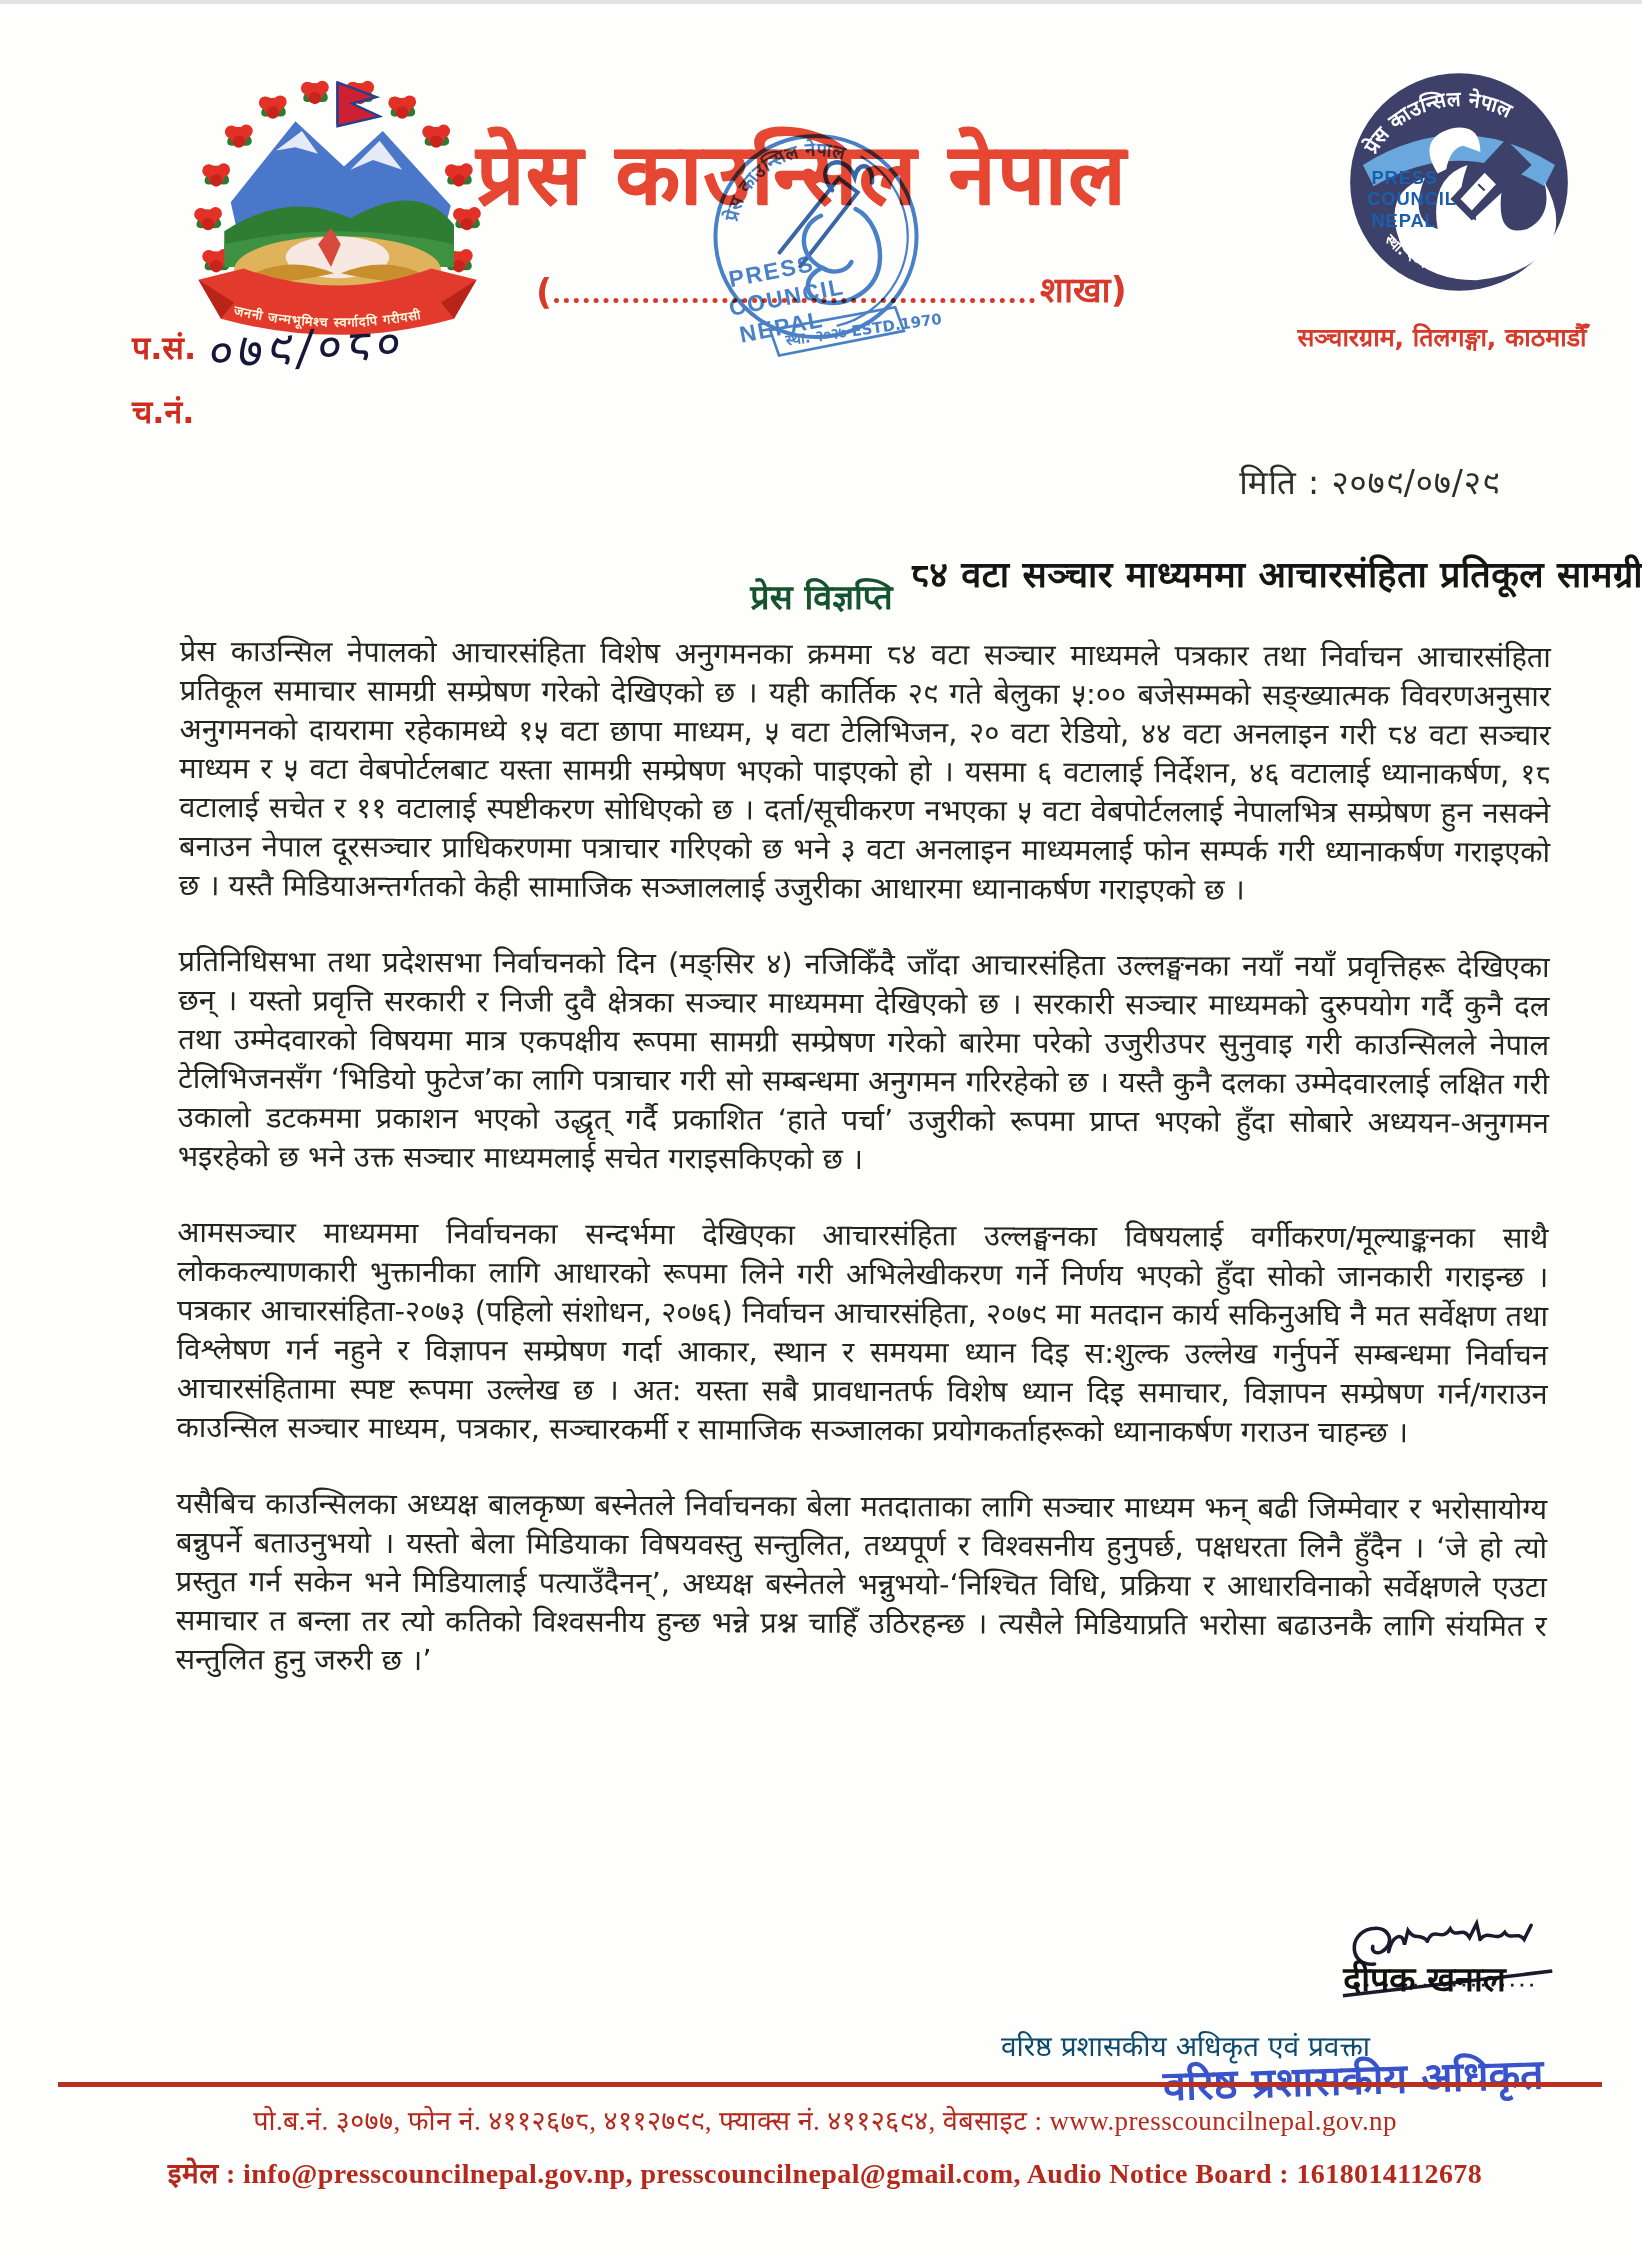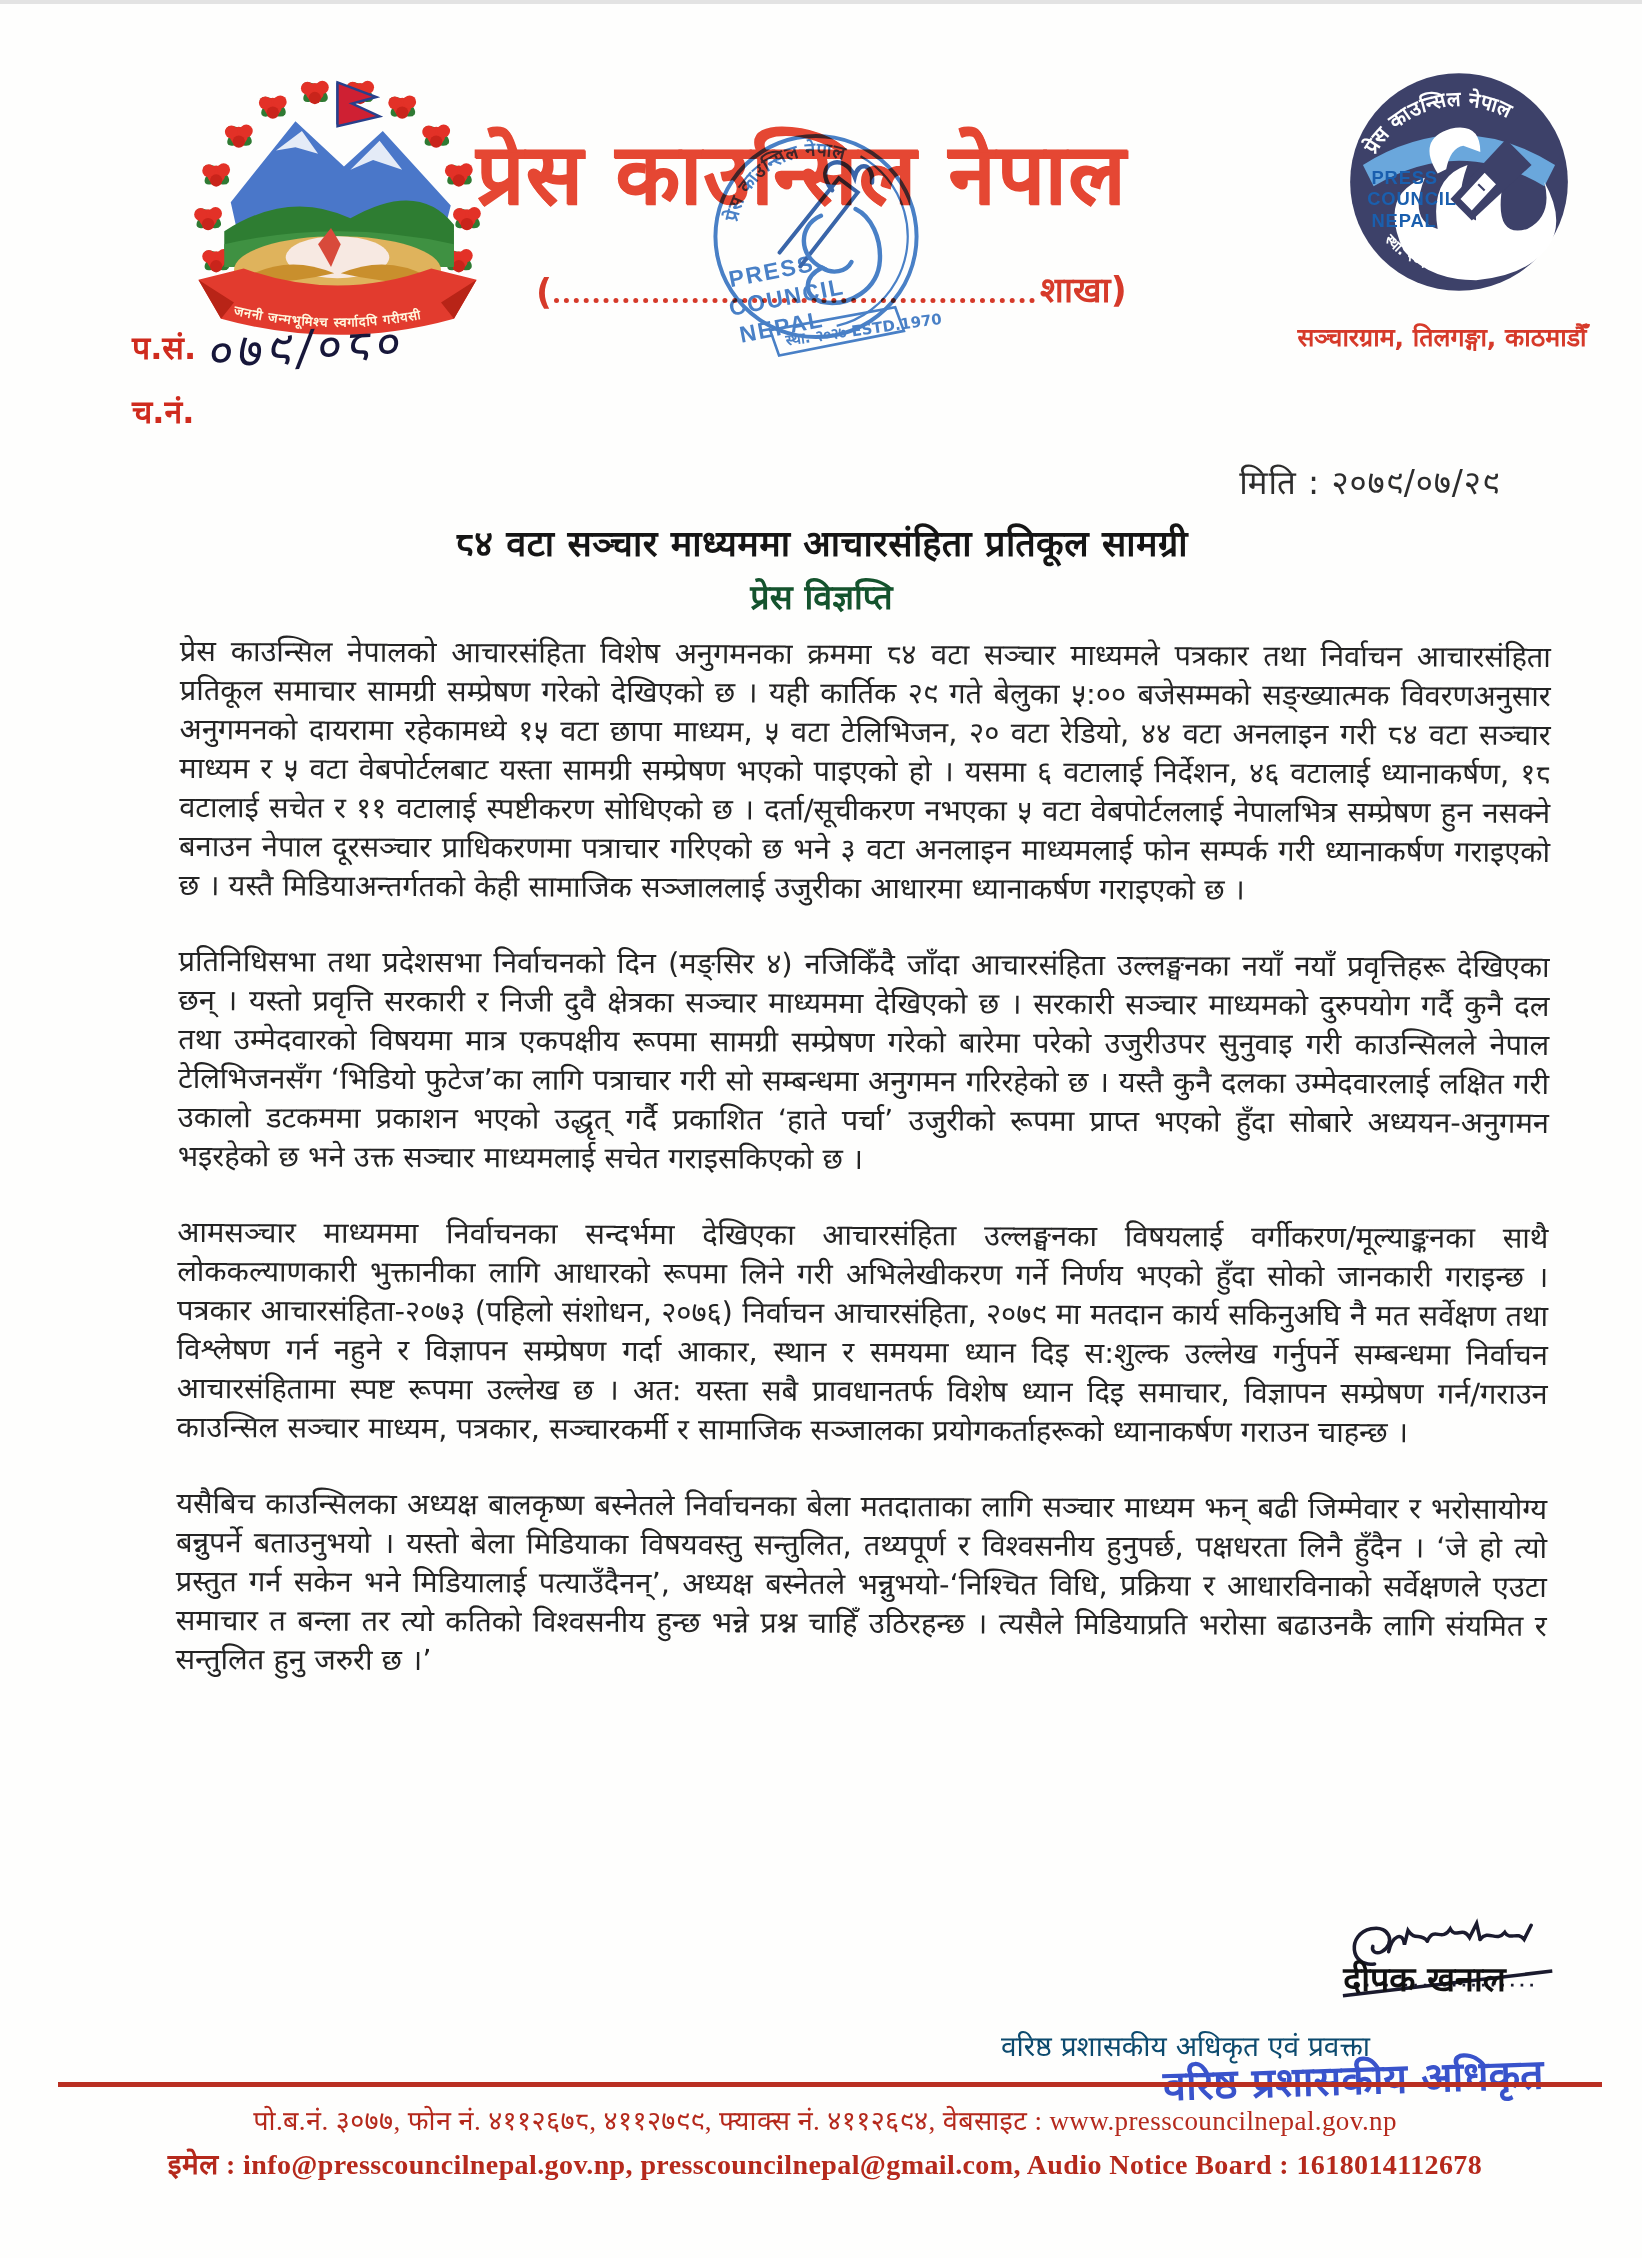--- a/index.html
+++ b/index.html
@@ -35,21 +35,21 @@
     left:1248px; top:304px; width:388px; text-align:center;
     color:#d63a2a; font-size:25px; font-weight:bold;margin-top:15px;
   }
 
   
   .press-stamp{ left:690px; top:113px; width:252px; height:247px;
     transform:rotate(-11deg); opacity:.88; mix-blend-mode:multiply;}
 
   
   .date-line{ right:143px; top:459px; font-size:33px; color:#2d2d2d; letter-spacing:0.9px;}
-  .headline{ left:0; top:518px; width:100%; text-align:center;
+  .headline{ left:0; top:549px; width:100%; text-align:right;
     font-size:36px; font-weight:bold; color:#151515; letter-spacing:0.4px;}
   .subheadline{ left:0; top:573px; width:100%; text-align:center;
     font-size:34px; font-weight:bold; color:#14532d;}
 
   
   .doc-body{
     left:180px; top:632px; width:1371px;
     font-size:29px; line-height:39px; text-align:justify;
     color:#242424; transform:rotate(.25deg); transform-origin:0 0;
   }
@@ -67,21 +67,21 @@
     transform:rotate(-1.8deg); white-space:nowrap; opacity:.92;
   }
 
   
   .footer-rule{left:58px; top:2082px; width:1544px; height:0;
     border-top:5.3px solid #b92f22;}
   .doc-footer{
     left:75px; top:2101px; width:1500px; text-align:center;
     color:#b5291c; font-family:"Liberation Serif", serif;
   }
-  .doc-footer .f1{font-size:27px; letter-spacing:0.4px; margin-bottom:6px;}
+  .doc-footer .f1{font-size:27px; letter-spacing:0.4px; margin-bottom:15px;}
   .doc-footer .f2{font-size:28px; font-weight:bold; letter-spacing:0.4px;}
 
   .scan-edge{left:0; top:0; width:100%; height:3.5px; background:#e3e3e3;}
 </style>
 </head>
 <body>
 
 <div class="page">
   <div class="abs scan-edge"></div>
 

